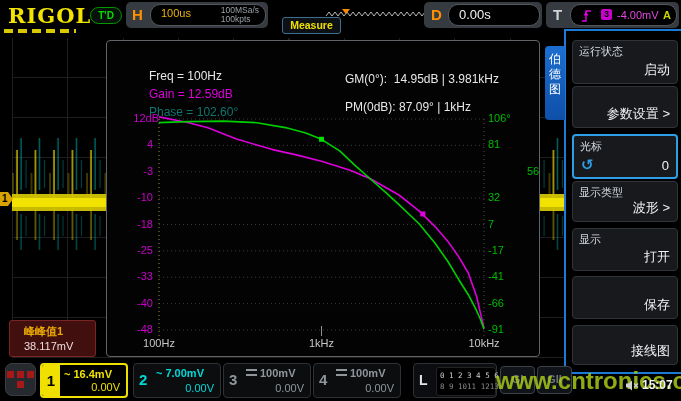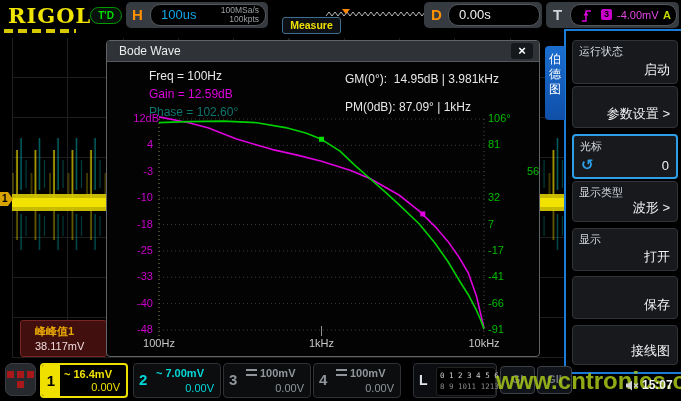--- a/index.html
+++ b/index.html
@@ -16,21 +16,21 @@
   .tb-pill{background:#000;border:1px solid #54585c;border-radius:10px;height:20px;top:2px;}
   .btn{background:#0d1116;border:1px solid #3d6e8e;border-radius:3px;height:15px;top:17px;
        font-weight:bold;font-size:10.5px;text-align:center;line-height:15px;}
   
   .graticule{left:12px;top:38px;width:553px;height:320px;
       background-image:repeating-linear-gradient(90deg,#1e1e1e 0 1px,transparent 1px 55.3px),
                        repeating-linear-gradient(0deg,#1e1e1e 0 1px,transparent 1px 40px);}
   .trig-marker{left:0;top:192px;width:13px;height:14px;background:#d8a300;color:#000;
       font-weight:bold;font-size:10px;line-height:14px;padding-left:2px;box-sizing:border-box;
       clip-path:polygon(0 0,8px 0,13px 7px,8px 14px,0 14px);}
-  .meas-box{left:20px;top:320px;width:87px;height:37px;background:#420f0f;border:1px solid #7a2424;
+  .meas-box{left:9px;top:320px;width:87px;height:37px;background:#420f0f;border:1px solid #7a2424;
       border-radius:3px;box-sizing:border-box;padding-left:38px;}
   .meas-label{left:14px;top:3px;color:#e8a800;font-weight:bold;font-size:11px;}
   .meas-value{left:14px;top:19px;color:#f0dcdc;font-size:11px;}
   .wave-top{left:4px;top:29px;width:72px;height:4px;
       background:repeating-linear-gradient(90deg,#d8c800 0 9px,transparent 9px 14px);}
   
   .dialog{left:106px;top:40px;width:434px;height:317px;background:#030303;border:1px solid #606468;
       border-radius:4px;box-sizing:border-box;}
   .dlg-title{left:0;top:0;width:100%;height:21px;background:#2f3337;border-bottom:1px solid #54585c;
       border-radius:3px 3px 0 0;box-sizing:border-box;}
@@ -79,22 +79,22 @@
 <body>
 
 <div class="screen">
 
   <div class="abs logo">RIGOL</div>
   <div class="abs trigd">T'D</div>
 
   <div class="abs tb-group" style="left:126px;width:142px;">
     <span class="abs tb-letter" style="left:6px;color:#ff9000;">H</span>
     <div class="abs tb-pill" style="left:24px;width:114px;">
-      <span class="abs" style="left:10px;top:2px;color:#0ea5e9;font-size:13px;">100us</span>
-      <div class="abs" style="right:6px;top:1px;text-align:right;color:#9aa0a4;font-size:8.5px;line-height:9px;">
+      <span class="abs" style="left:10px;top:2px;color:#eab308;font-size:11px;">100us</span>
+      <div class="abs" style="right:6px;top:1px;text-align:left;color:#9aa0a4;font-size:8.5px;line-height:9px;">
         <div>100MSa/s</div>
         <div>100kpts</div>
       </div>
     </div>
   </div>
 
   <svg class="abs" style="left:325px;top:9px;" width="135" height="10">
     <path d="M1,7 l3,-4 3,4 3,-4 3,4 3,-4 3,4 3,-4 3,4 3,-4 3,4 3,-4 3,4 3,-4 3,4 3,-4 3,4 3,-4 3,4 3,-4 3,4 3,-4 3,4 3,-4 3,4 3,-4 3,4 3,-4 3,4 3,-4 3,4 3,-4 3,4 3,-4 3,4 3,-4 3,4 3,-4 3,4 3,-4 3,4 3,-4 3,4" stroke="#b8b8b8" fill="none" stroke-width="1"></path>
     <path d="M17,0 h8 l-4,5 z" fill="#ff8c00"></path>
   </svg>
@@ -142,24 +142,20 @@
   </svg>
 
   <div class="abs trig-marker">1</div>
 
   <div class="abs meas-box">
     <span class="abs meas-label">峰峰值1</span>
     <span class="abs meas-value">38.117mV</span>
   </div>
 
   <div class="abs dialog" id="dialog">
-    <div class="abs dlg-title">
-      <span class="abs dlg-title-text">Bode Wave</span>
-      <span class="abs dlg-close">×</span>
-    </div>
     <span class="abs ro" style="left:42px;top:28px;color:#e8e8e8;">Freq = 100Hz</span>
     <span class="abs ro" style="left:42px;top:46px;color:#dd00dd;">Gain = 12.59dB</span>
     <span class="abs ro" style="left:42px;top:64px;color:#0f766e;">Phase = 102.60°</span>
     <span class="abs ro" style="left:238px;top:31px;color:#e8e8e8;">
       <span>GM(0°):</span>&nbsp;&nbsp;<span>14.95dB | 3.981kHz</span>
     </span>
     <span class="abs ro" style="left:238px;top:59px;color:#e8e8e8;">
       <span>PM(0dB):</span>&nbsp;<span>87.09° | 1kHz</span>
     </span>
     <svg class="abs" id="chart-svg" style="left:0;top:0;" width="432" height="315">

